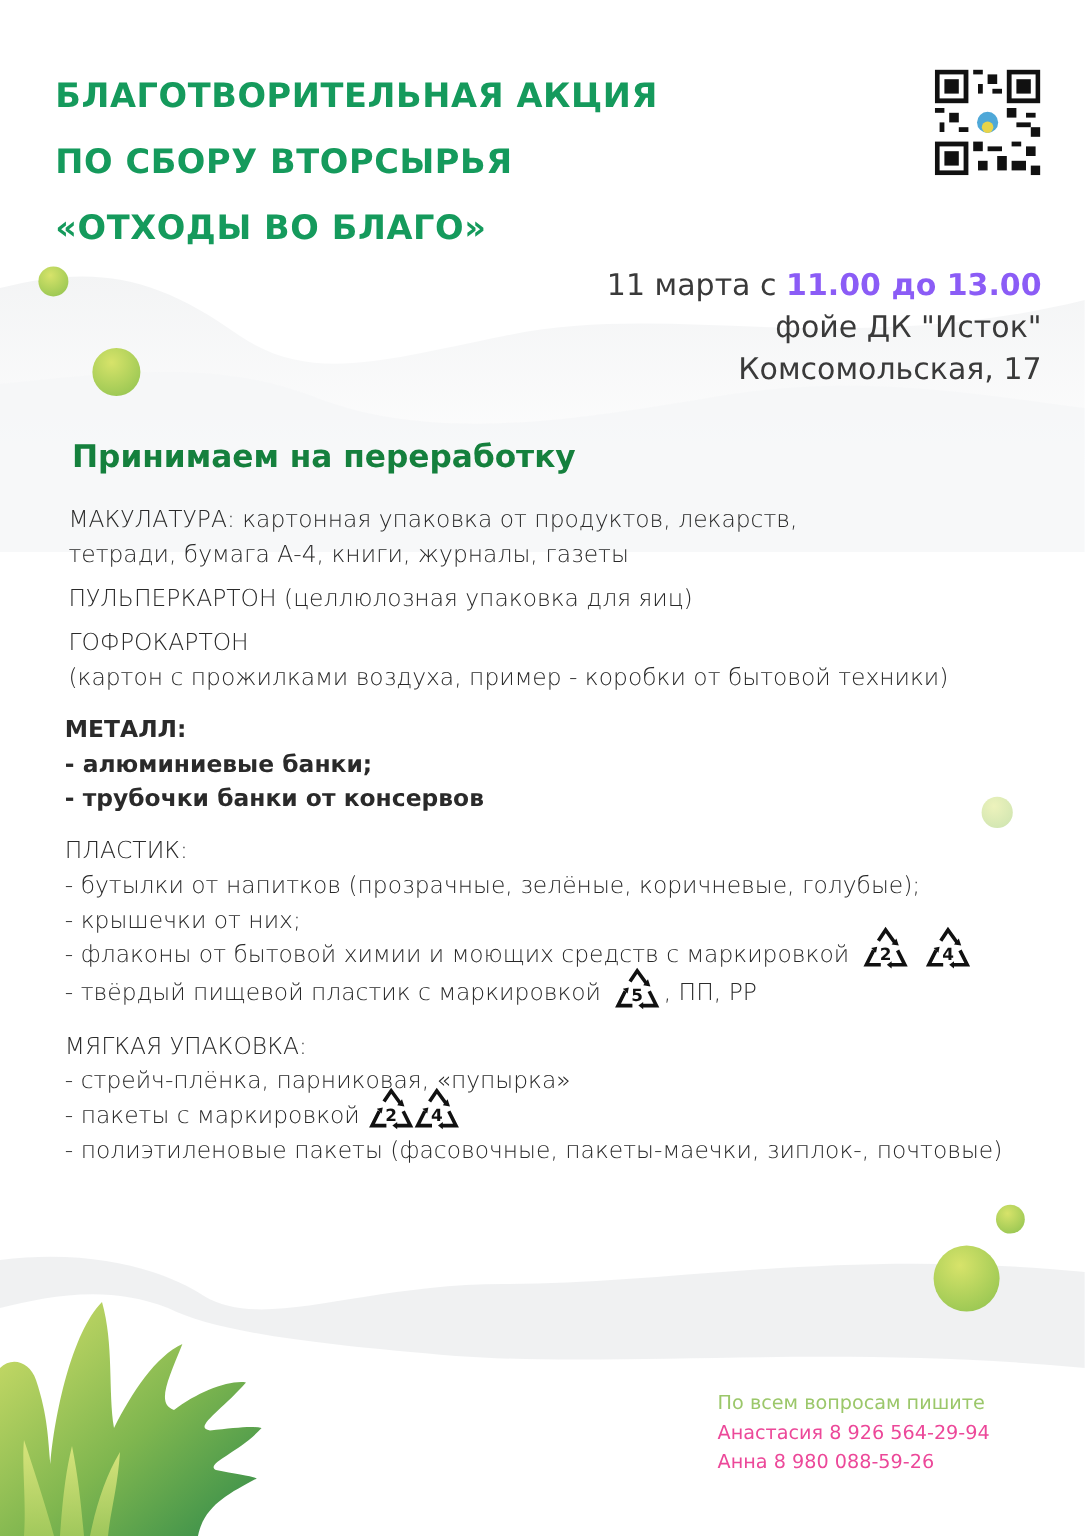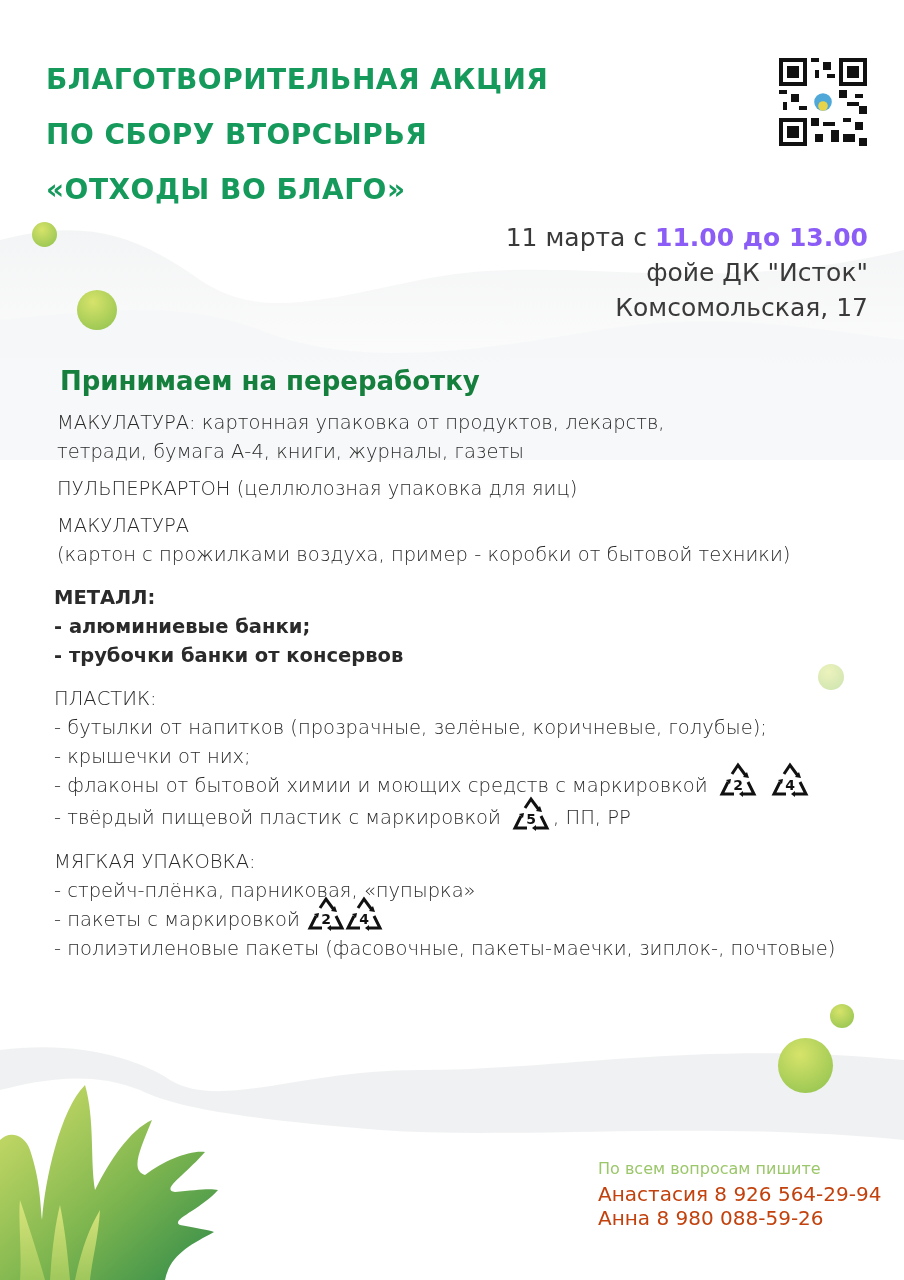--- a/index.html
+++ b/index.html
@@ -5,29 +5,29 @@
   html, body { margin:0; padding:0; }
   body { width:904px; height:1280px; position:relative; overflow:hidden; background:#ffffff; font-family:"Liberation Sans", sans-serif; color:#2b2b2b; }
   .bg { position:absolute; inset:0; z-index:0; }
   .title { position:absolute; left:46px; top:52px; width:700px; color:#159a5c; font-family:"DejaVu Sans", sans-serif; font-weight:bold; font-size:28px; line-height:55px; letter-spacing:0.5px; z-index:2; }
   .title div { white-space:nowrap; }
   .qr { position:absolute; left:779px; top:58px; width:88px; height:88px; z-index:2; }
   .event { position:absolute; right:36px; top:220px; text-align:right; font-family:"DejaVu Sans", sans-serif; font-size:25px; line-height:35px; color:#3a3a3a; font-weight:bold; z-index:2; }
   .event .green { color:#8b5cf6; font-weight:bold; }
   .event .plain { font-weight:normal; }
   .section-title { position:absolute; left:60px; top:366px; font-size:26px; font-weight:bold; color:#15803d; font-family:"DejaVu Sans", sans-serif; z-index:2; }
-  .content { position:absolute; left:57px; top:408px; width:830px; font-size:19.5px; line-height:29px; color:#2a2a2a; z-index:2; font-family:"DejaVu Sans", sans-serif; font-weight:300; }
+  .content { position:absolute; left:57px; top:418px; width:830px; font-size:19.5px; line-height:29px; color:#2a2a2a; z-index:2; font-family:"DejaVu Sans", sans-serif; font-weight:300; }
   .content .line { white-space:nowrap; }
   .block { margin-bottom:8px; }
   .indent-1 { margin-left:-3px; }
   .ric { display:inline-block; vertical-align:middle; width:44px; height:40px; position:relative; margin-left:2px; }
   .ric svg { width:44px; height:40px; }
   .contacts { position:absolute; left:598px; top:1156px; z-index:2; font-family:"DejaVu Sans", sans-serif; }
   .contacts .head { color:#9bc76a; font-weight:normal; font-size:16px; line-height:26px; }
-  .contacts .ph { color:#c2410c; font-size:20px; line-height:24px; }
+  .contacts .ph { color:#ec4899; font-size:16px; line-height:24px; }
   .dot { position:absolute; border-radius:50%; z-index:1; background:radial-gradient(circle at 40% 30%, #d7e36a, #8cc14e); }
 </style>
 </head>
 <body>
 
 <svg class="bg" width="904" height="1280" viewBox="0 0 904 1280">
   <defs>
     <linearGradient id="wave1" x1="0" y1="0" x2="0" y2="1">
       <stop offset="0" stop-color="#f2f3f4"></stop>
       <stop offset="1" stop-color="#ffffff"></stop>
@@ -115,21 +115,21 @@
 
 <div class="content">
   <div class="block">
     <div class="line">МАКУЛАТУРА: картонная упаковка от продуктов, лекарств,</div>
     <div class="line">тетради, бумага А-4, книги, журналы, газеты</div>
   </div>
   <div class="block">
     <div class="line">ПУЛЬПЕРКАРТОН  (целлюлозная упаковка для яиц)</div>
   </div>
   <div class="block" style="margin-bottom:14px;">
-    <div class="line">МАКУЛАТУРА</div>
+    <div class="line">ГОФРОКАРТОН</div>
     <div class="line">(картон с прожилками воздуха, пример - коробки от бытовой техники)</div>
   </div>
   <div class="block indent-1" style="margin-bottom:14px;font-weight:bold;">
     <div class="line">МЕТАЛЛ:</div>
     <div class="line">- алюминиевые банки;</div>
     <div class="line">- трубочки банки от консервов</div>
   </div>
   <div class="block indent-1" style="margin-bottom:14px;">
     <div class="line">ПЛАСТИК:</div>
     <div class="line">- бутылки от напитков  (прозрачные, зелёные, коричневые, голубые);</div>

